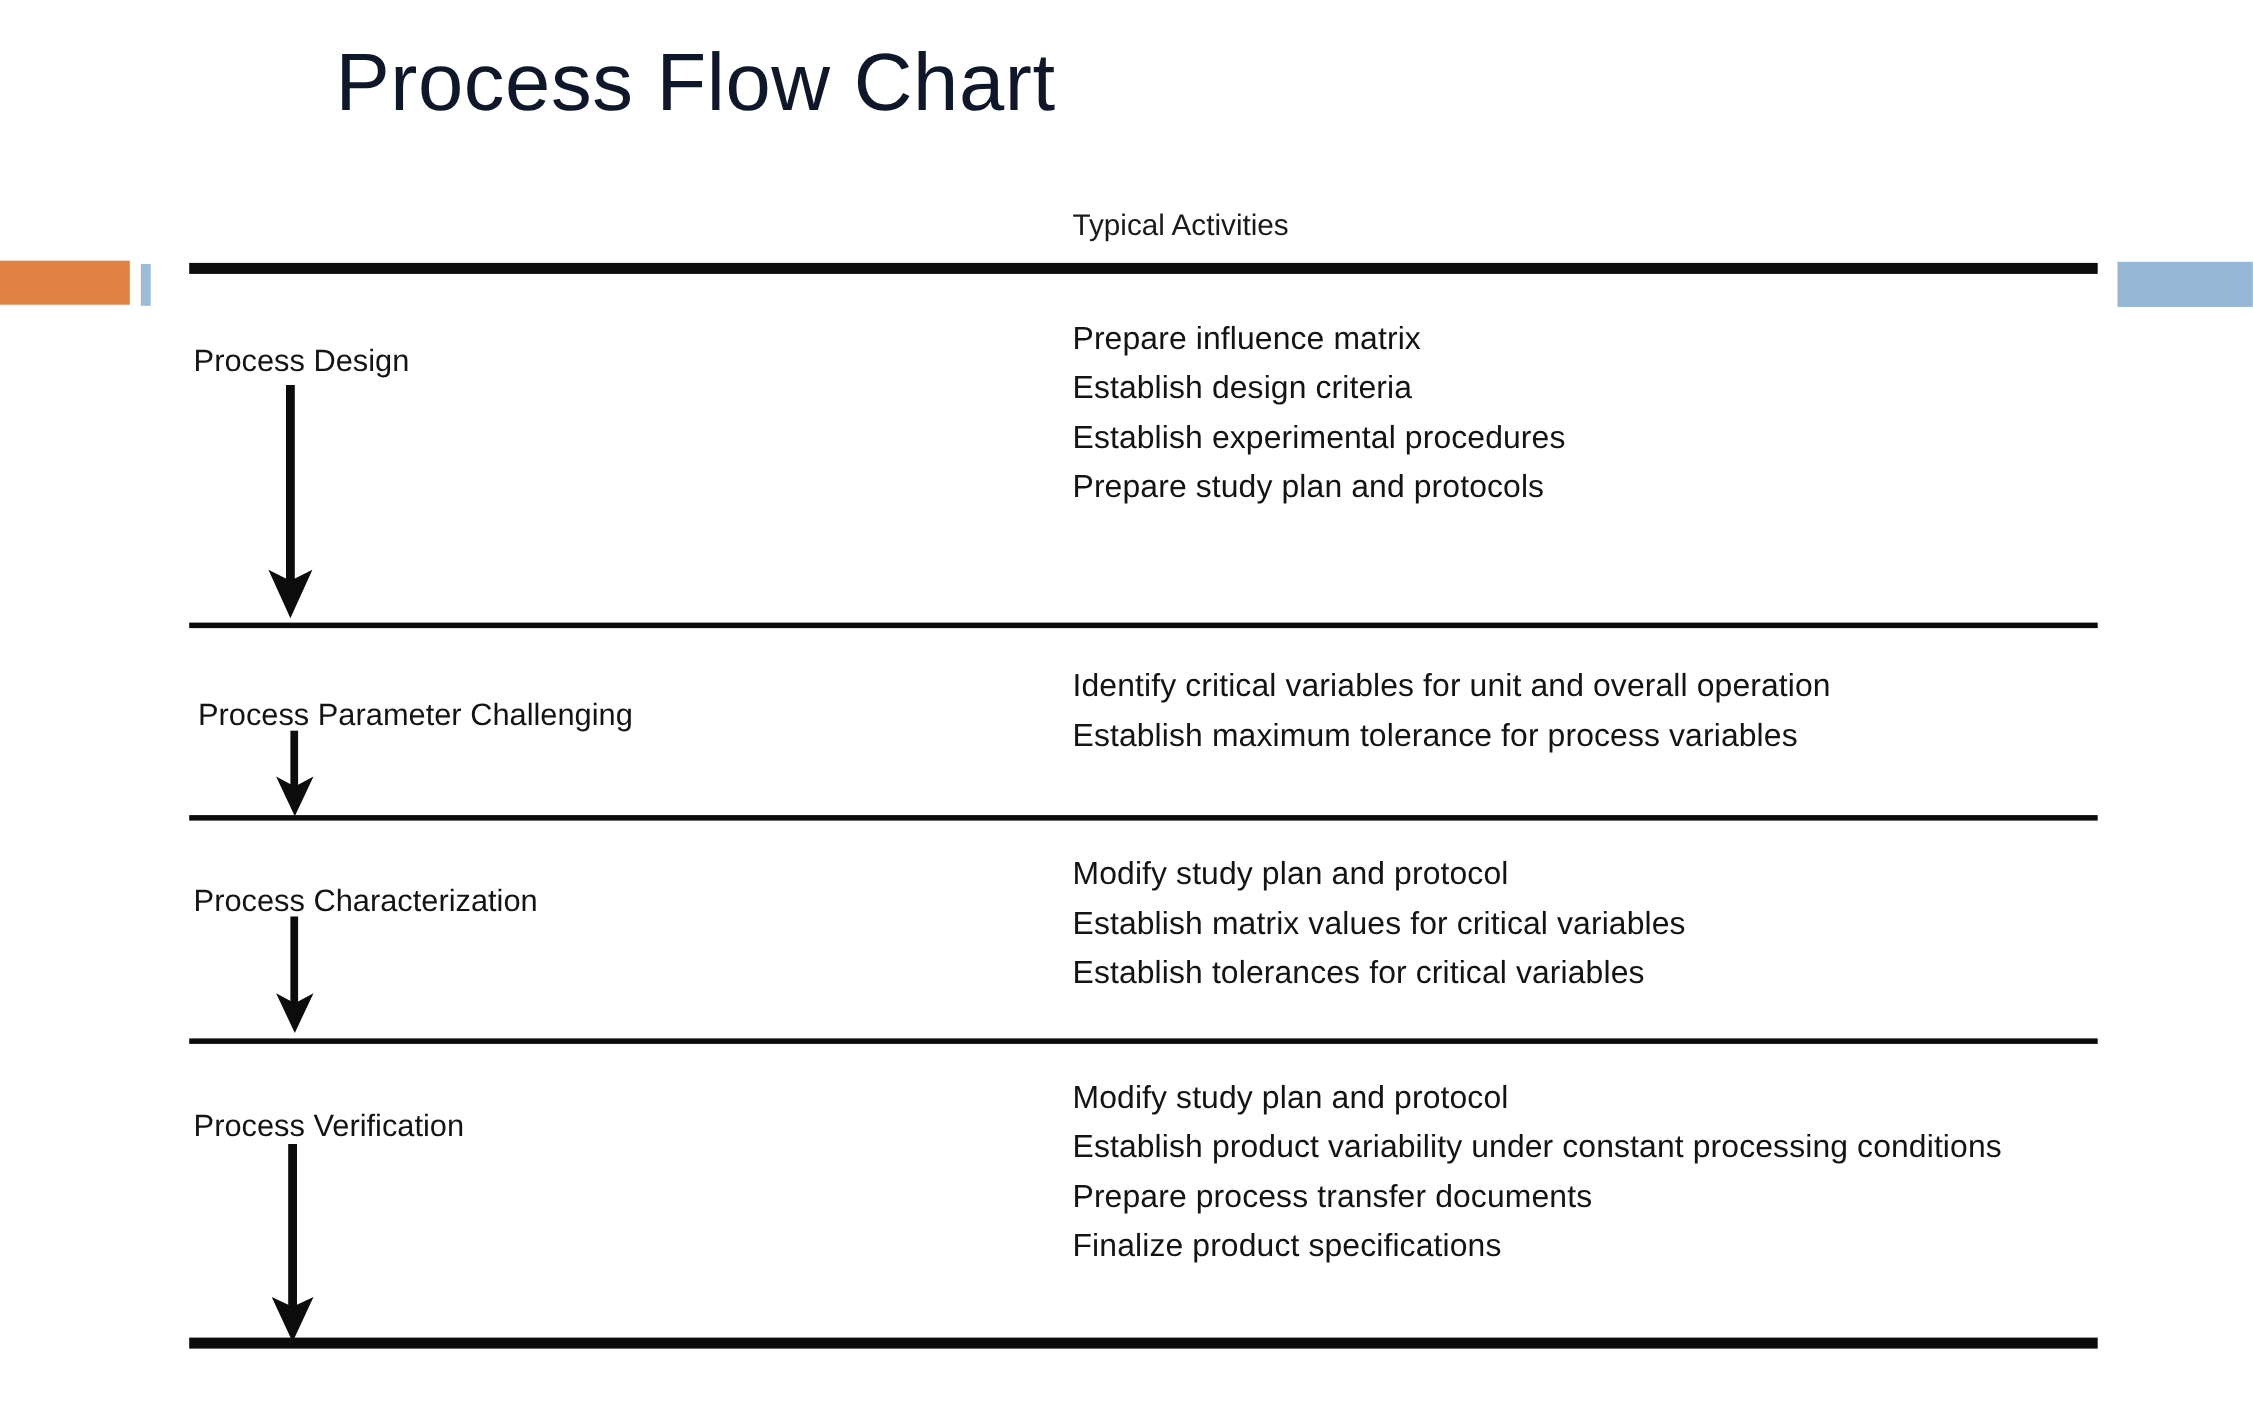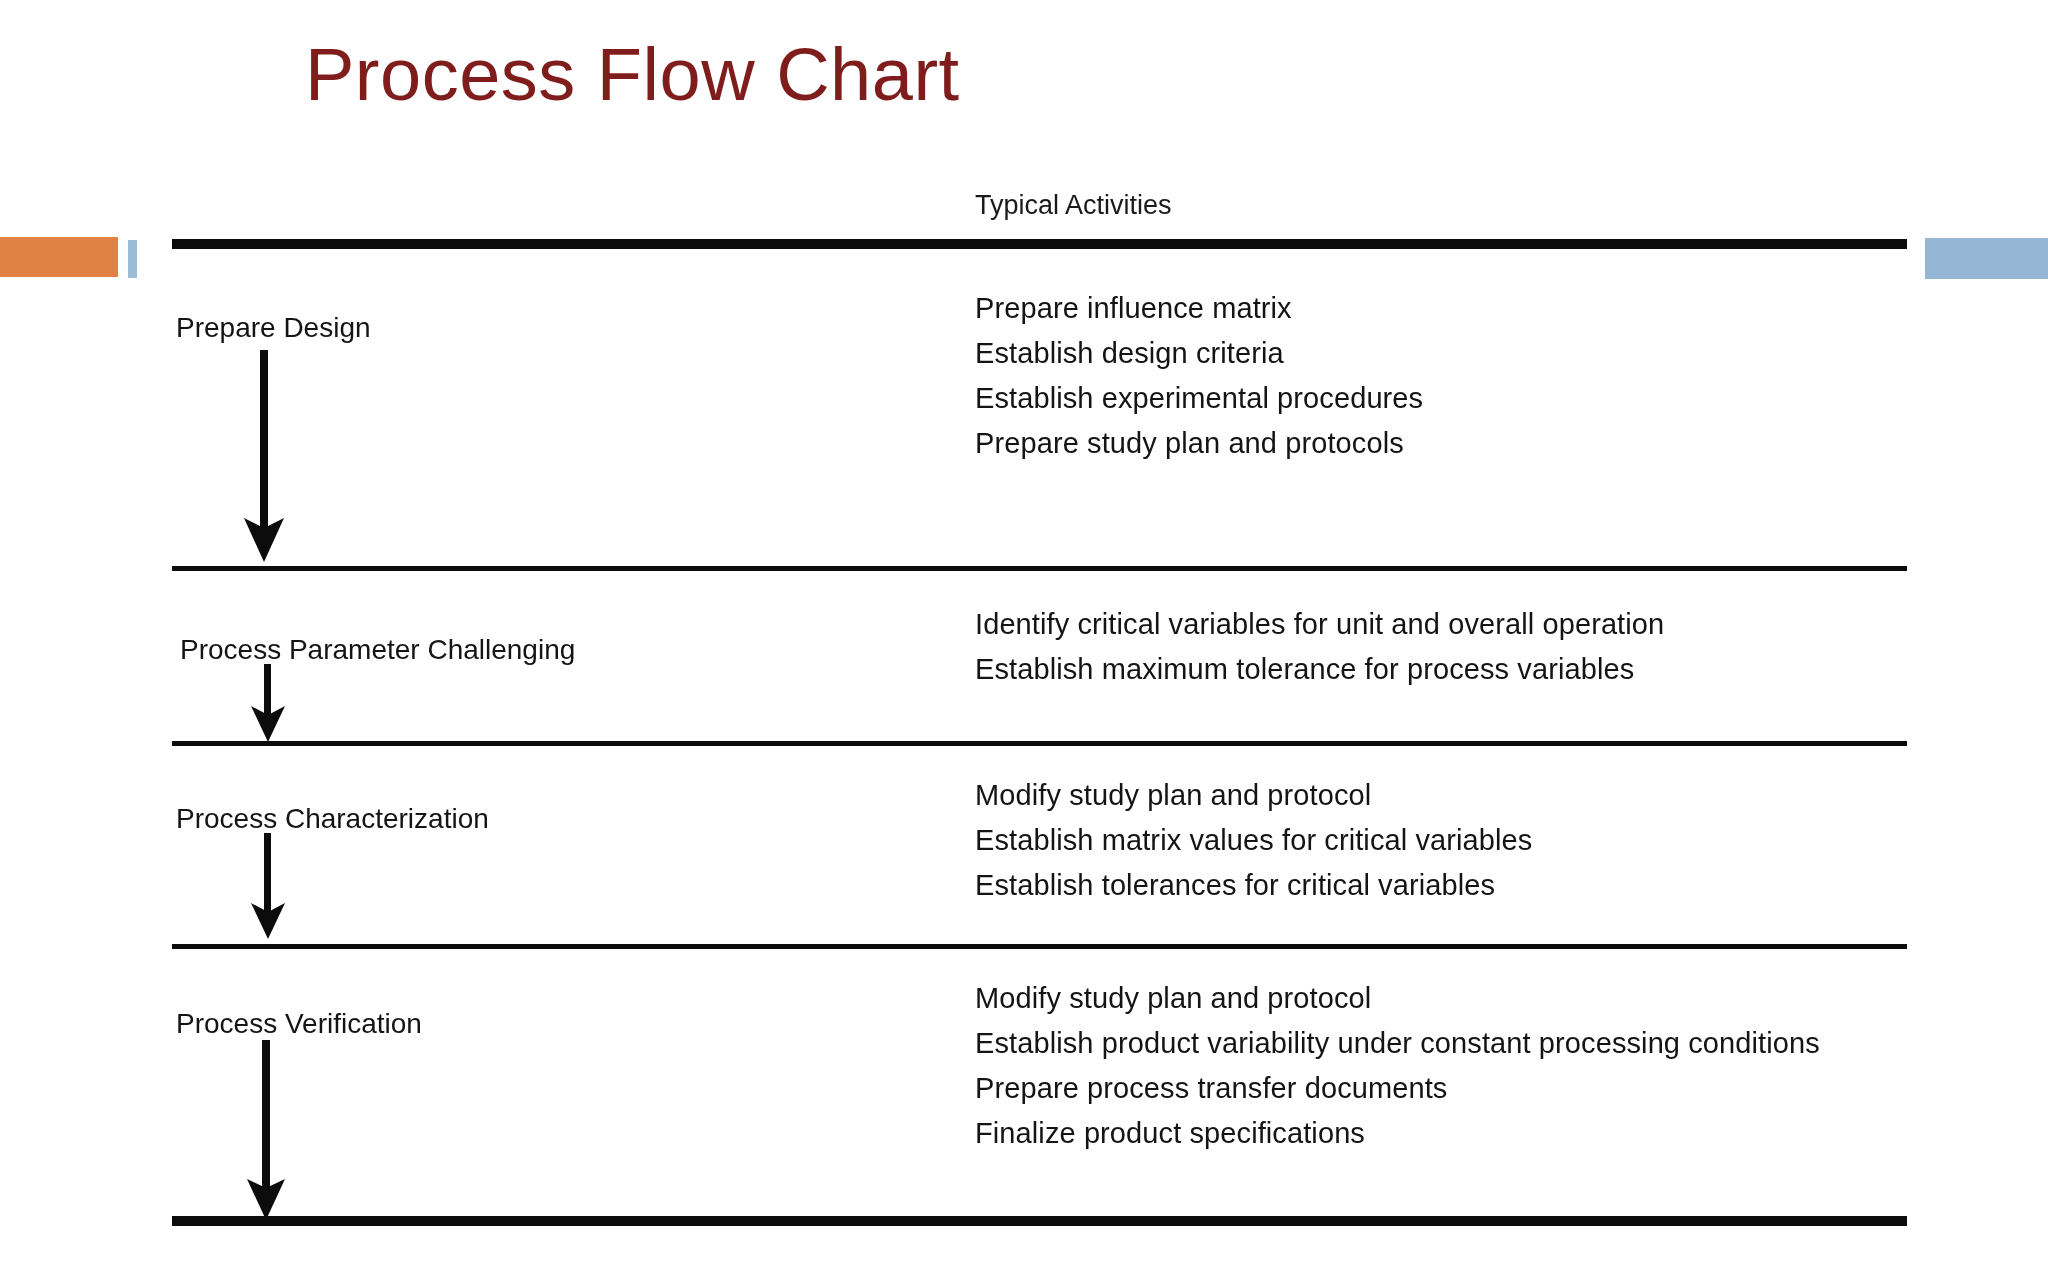--- a/index.html
+++ b/index.html
@@ -17,21 +17,21 @@
   }
 
   
   .slide-title {
     position: absolute;
     left: 305px;
     top: 38px;
     font-size: 74px;
     line-height: 1.0;
     font-weight: 400;
-    color: #7f1d1d;
+    color: #0f172a;
     letter-spacing: 0.5px;
     white-space: nowrap;
     text-align: right;
   }
 
   
   .accent-orange {
     position: absolute;
     left: 0px;
     top: 237px;
@@ -127,21 +127,21 @@
 <div class="chart">
 
   <div class="col-header">Typical Activities</div>
 
   <div class="rule rule-thick" style="left:172px; top:239px; width:1735px;"></div>
   <div class="rule rule-thin" style="left:172px; top:566px; width:1735px;"></div>
   <div class="rule rule-thin" style="left:172px; top:741px; width:1735px;"></div>
   <div class="rule rule-thin" style="left:172px; top:944px; width:1735px;"></div>
   <div class="rule rule-thick" style="left:172px; top:1216px; width:1735px;"></div>
 
-  <div class="stage-label" style="left:176px; top:312px;">Prepare Design</div>
+  <div class="stage-label" style="left:176px; top:312px;">Process Design</div>
 
   <div class="arrow" style="left:240px; top:350px;">
     <svg width="48" height="212" viewBox="0 0 48 212">
       <rect x="20" y="0" width="8" height="184" fill="#0c0c0c"></rect>
       <path d="M24 212 L4 168 L24 178 L44 168 Z" fill="#0c0c0c"></path>
     </svg>
   </div>
 
   <div class="activities" style="top:292px;">
     <div class="activity-line">Prepare influence matrix</div>

